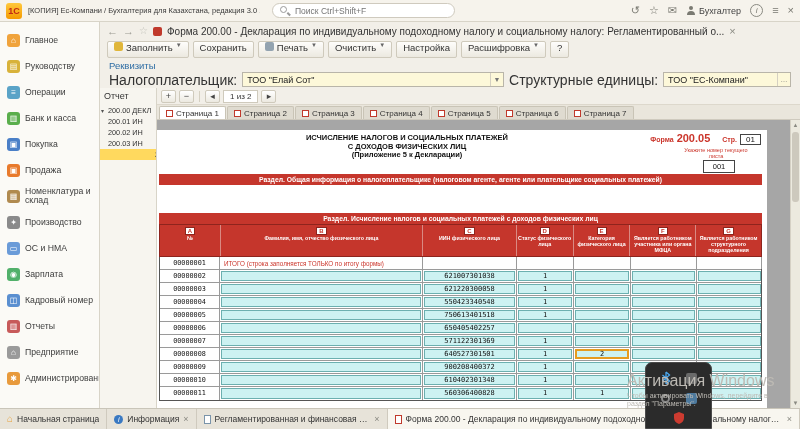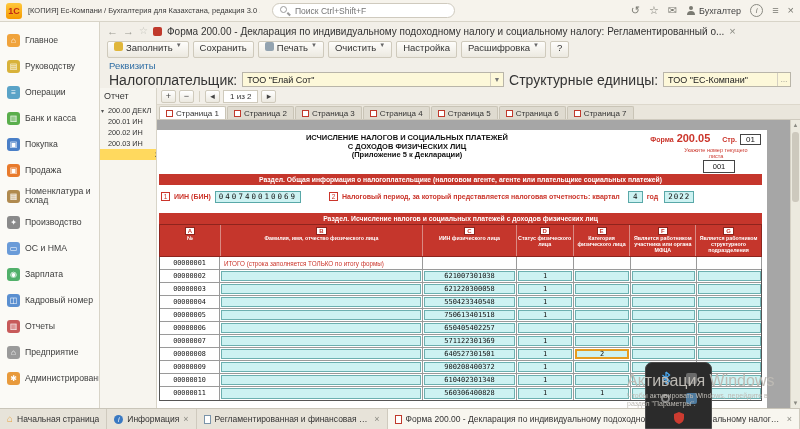--- a/index.html
+++ b/index.html
@@ -459,30 +459,20 @@
                 <span class="fn-num">200.05</span>
                 <span class="str-lbl">Стр.</span>
                 <span class="str-box">01</span>
               </div>
               <div class="hint">Укажите номер текущего листа</div>
               <div class="sheetbox">001</div>
             </div>
 
             <div class="band band1">Раздел. Общая информация о налогоплательщике (налоговом агенте, агенте или плательщике социальных платежей)</div>
 
-            <div class="inforow">
-              <span class="mark">1</span>
-              <span class="rlabel">ИИН (БИН)</span>
-              <span class="vbox vb-iin">040740010069</span>
-              <span class="mark">2</span>
-              <span class="rlabel">Налоговый период, за который представляется налоговая отчетность: квартал</span>
-              <span class="vbox vb-q">4</span>
-              <span class="rlabel">год</span>
-              <span class="vbox vb-y">2022</span>
-            </div>
 
             <div class="band band2">Раздел. Исчисление налогов и социальных платежей с доходов физических лиц</div>
 
             <div class="ftable">
               <div class="thead">
 
                   <div class="thcol">
                     <span class="letter">A</span>
                     <div class="thtitle">№</div>
                   </div>

